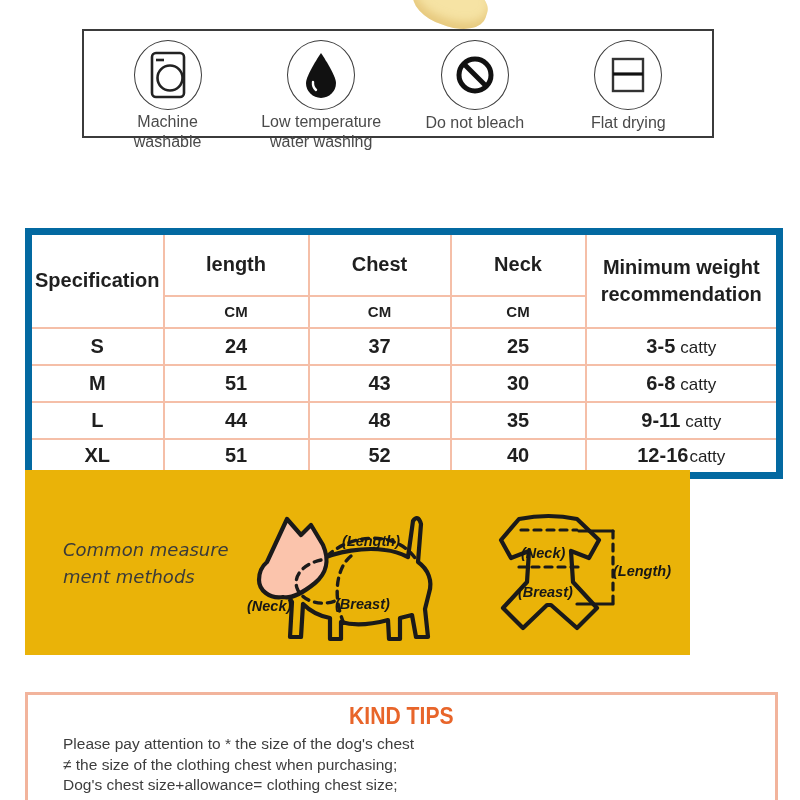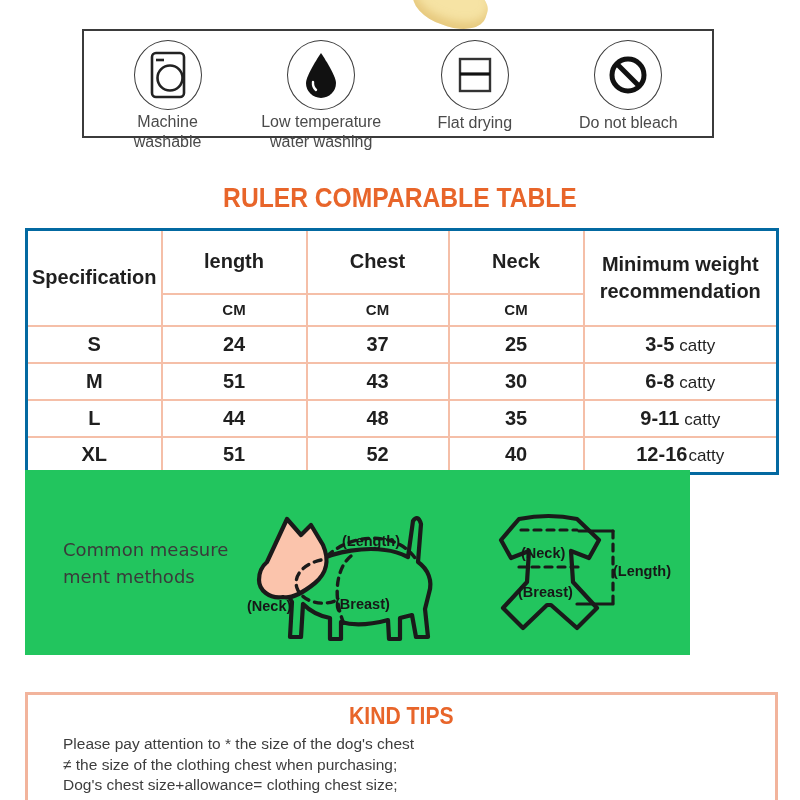--- a/index.html
+++ b/index.html
@@ -25,31 +25,31 @@
     font-weight:800; letter-spacing:0px; }
   .condensed { transform:scaleX(0.88); transform-origin:center; display:inline-block; }
   #ruler-title { top:182px; font-size:28px; }
   #tips-title { color:#e8652a; font-weight:800; font-size:24px; text-align:center; margin-top:7px; }
 
   
   table.size-table { position:absolute; left:25px; top:228px; width:751px; height:242px;
     border-collapse:collapse; background:#fff; table-layout:fixed; }
   .size-table td, .size-table th { border:2px solid #f5bfa8; text-align:center; vertical-align:middle;
     color:#1f1f1f; font-weight:700; }
-  table.size-table { border:3px solid #0369a1; }
+  table.size-table { border:7px solid #0369a1; }
   .hdr { font-size:20px; }
   .hdr-wrap { padding:0 8px; line-height:1.35; }
   .unit-cell { color:#e87b45; font-size:15px; font-weight:700; height:32px; }
   .row-cell { font-size:20px; font-weight:400; height:37px; }
   .size-cell { font-size:20px; font-weight:400; }
   .weight-num { font-size:20px; }
   .weight-unit { font-size:17px; font-weight:400; margin-left:5px; }
 
   
-  .pink-panel { position:absolute; left:25px; top:470px; width:665px; height:185px; background:#22c55e; }
+  .pink-panel { position:absolute; left:25px; top:470px; width:665px; height:185px; background:#eab308;font-style:italic; }
   .measure-heading { position:absolute; left:38px; top:66px; font-family:"DejaVu Sans", sans-serif;
     font-size:18px; color:#3a3a3a; line-height:1.5; font-weight:400; }
   .diagram-label { position:absolute; font-size:14.5px; font-weight:700; color:#171717; white-space:nowrap; }
   .svg-abs { position:absolute; }
 
   
   .tips-box { position:absolute; left:25px; top:692px; width:753px; height:124px;
     border:3px solid #f2b49c; background:#fff; }
   .tips-cols { display:flex; margin-top:4px; }
   .tip-text { font-size:15.5px; color:#3d3d3d; line-height:1.33; font-weight:400; }
@@ -81,42 +81,39 @@
         <svg width="42" height="50" viewBox="0 0 42 50">
           <path d="M21 3 C21 3 6 25 6 33 a15 15 0 0 0 30 0 C36 25 21 3 21 3 Z" fill="#111"></path>
           <path d="M13 32 a8 9 0 0 0 3 8" fill="none" stroke="#fff" stroke-width="2.4" stroke-linecap="round"></path>
         </svg>
       </div>
       <div class="care-label">Low temperature water washing</div>
     </div>
 
     <div class="care-item">
       <div class="care-circle">
+        <svg width="48" height="48" viewBox="0 0 48 48">
+          <circle cx="24" cy="24" r="16" fill="none" stroke="#111" stroke-width="5"></circle>
+          <line x1="13" y1="13" x2="35" y2="35" stroke="#111" stroke-width="5"></line>
+        </svg>
+      </div>
+      <div class="care-label">Do not bleach</div>
+    </div>
+
+    <div class="care-item">
+      <div class="care-circle">
         <svg width="42" height="42" viewBox="0 0 42 42">
           <rect x="6" y="5" width="30" height="32" fill="none" stroke="#333" stroke-width="2.4"></rect>
           <line x1="6" y1="20" x2="36" y2="20" stroke="#111" stroke-width="3.2"></line>
         </svg>
       </div>
       <div class="care-label">Flat drying</div>
     </div>
-
-    <div class="care-item">
-      <div class="care-circle">
-        <svg width="48" height="48" viewBox="0 0 48 48">
-          <circle cx="24" cy="24" r="16" fill="none" stroke="#111" stroke-width="5"></circle>
-          <line x1="13" y1="13" x2="35" y2="35" stroke="#111" stroke-width="5"></line>
-        </svg>
-      </div>
-      <div class="care-label">Do not bleach</div>
-    </div>
   </div>
 
-  <div class="section-title" id="ruler-title">
-    <span class="condensed">RULER COMPARABLE TABLE</span>
-  </div>
 
   <table class="size-table">
     <colgroup>
         <col style="width:135px">
         <col style="width:145px">
         <col style="width:142px">
         <col style="width:135px">
         <col style="width:194px">
       </colgroup>
     <tbody>

